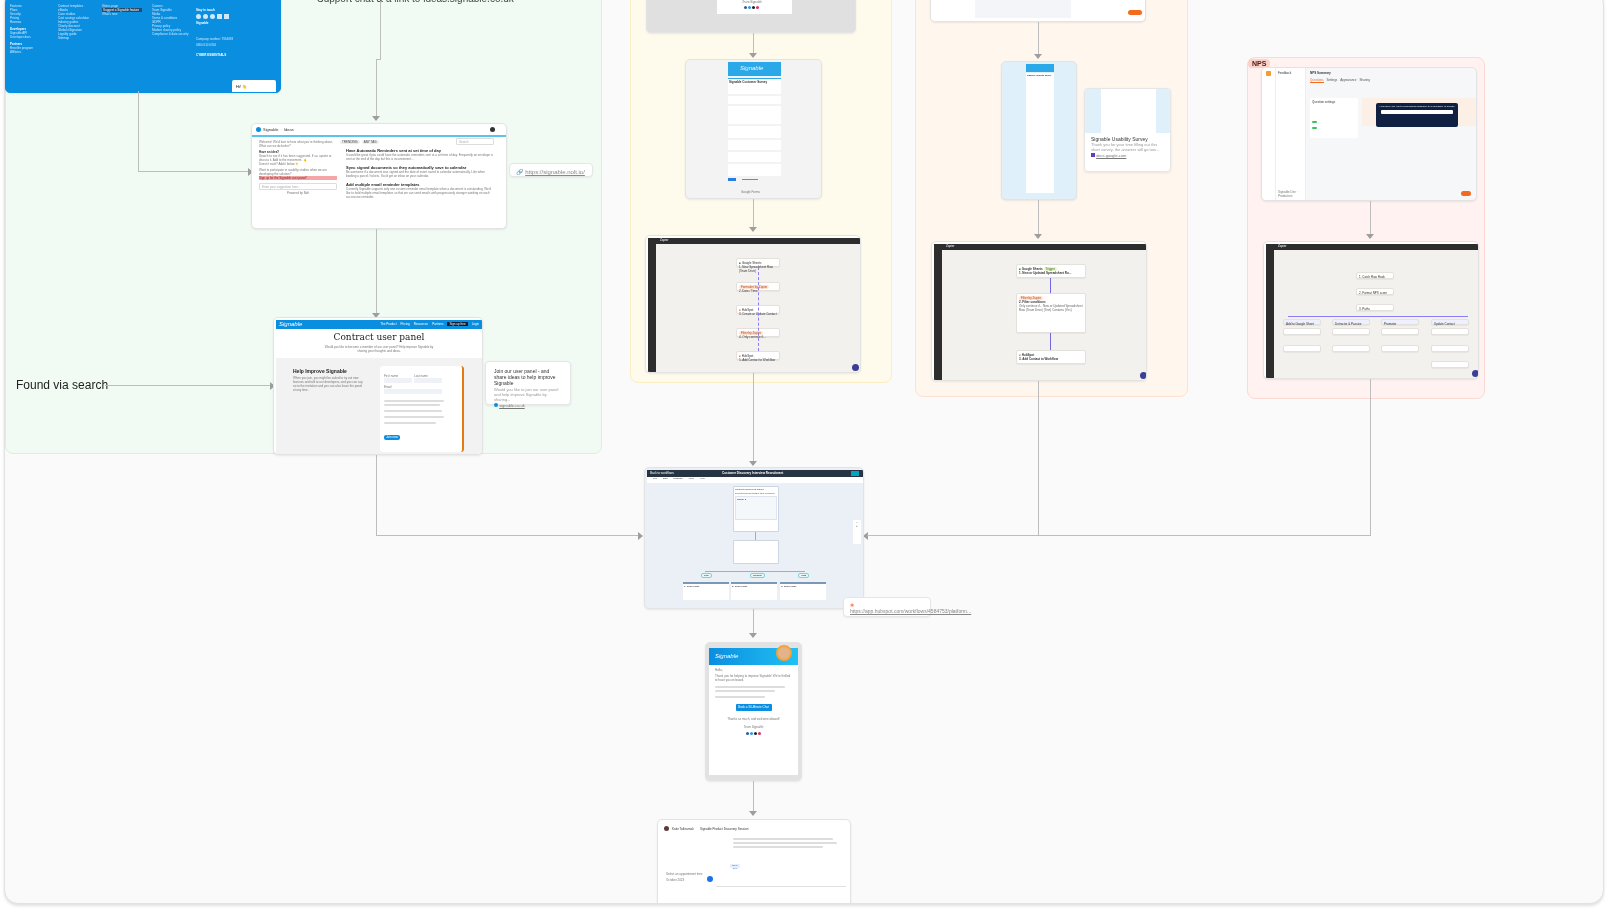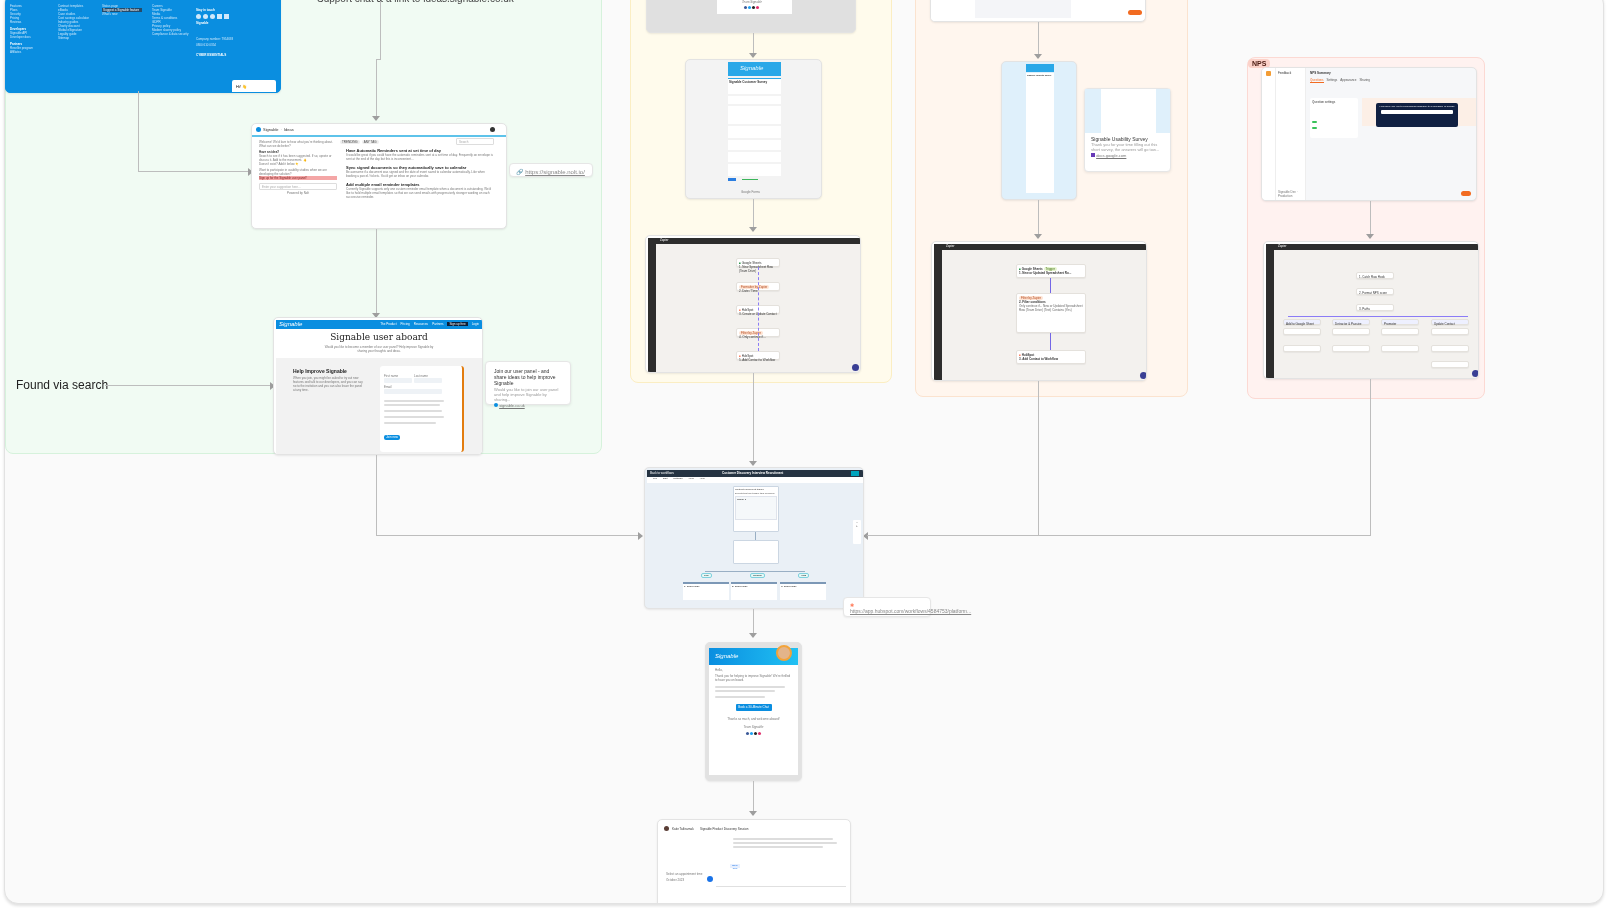--- a/index.html
+++ b/index.html
@@ -163,21 +163,21 @@
       <span class="abs" style="left:3px;top:1px;font-size:6px;color:#fff;font-style:italic">Signable</span>
       <div class="abs" style="right:3px;top:2px;display:flex;gap:4px">
         <span style="font-size:3px;color:#fff">The Product</span>
         <span style="font-size:3px;color:#fff">Pricing</span>
         <span style="font-size:3px;color:#fff">Resources</span>
         <span style="font-size:3px;color:#fff">Partners</span>
         <span style="font-size:3px;color:#fff;background:#0b1f3a;padding:0 2px">Sign up free</span>
         <span style="font-size:3px;color:#fff">Login</span>
       </div>
     </div>
-    <div class="abs" style="left:0;top:14px;width:210px;text-align:center;font-size:9px;color:#222;font-family:'DejaVu Serif',serif">Signable user aboard</div>
+    <div class="abs" style="left:0;top:14px;width:210px;text-align:center;font-size:9px;color:#222;font-family:'DejaVu Serif',serif">Contract user panel</div>
     <div class="abs tiny" style="left:50px;top:27px;width:110px;text-align:center">Would you like to become a member of our user panel? Help improve Signable by sharing your thoughts and ideas.</div>
     <div class="abs" style="left:2px;top:40px;width:206px;height:96px;background:#f2f2f2">
       <div class="abs" style="left:17px;top:10px;font-size:5px;font-weight:bold;color:#222">Help Improve Signable</div>
       <div class="abs tiny" style="left:17px;top:18px;width:70px">When you join, you might be asked to try out new features and talk to our developers, and you can say no to the invitation and you can also leave the panel at any time.</div>
       <div class="abs" style="left:104px;top:8px;width:84px;height:86px;background:#fff;border-radius:3px;border-right:2px solid #e37d10">
         <div class="abs tiny" style="left:4px;top:8px">First name</div>
         <div class="abs" style="left:4px;top:12px;width:28px;height:5px;background:#eef2f6;border-radius:1px"></div>
         <div class="abs tiny" style="left:34px;top:8px">Last name</div>
         <div class="abs" style="left:34px;top:12px;width:28px;height:5px;background:#eef2f6;border-radius:1px"></div>
         <div class="abs tiny" style="left:4px;top:19px">Email</div>

